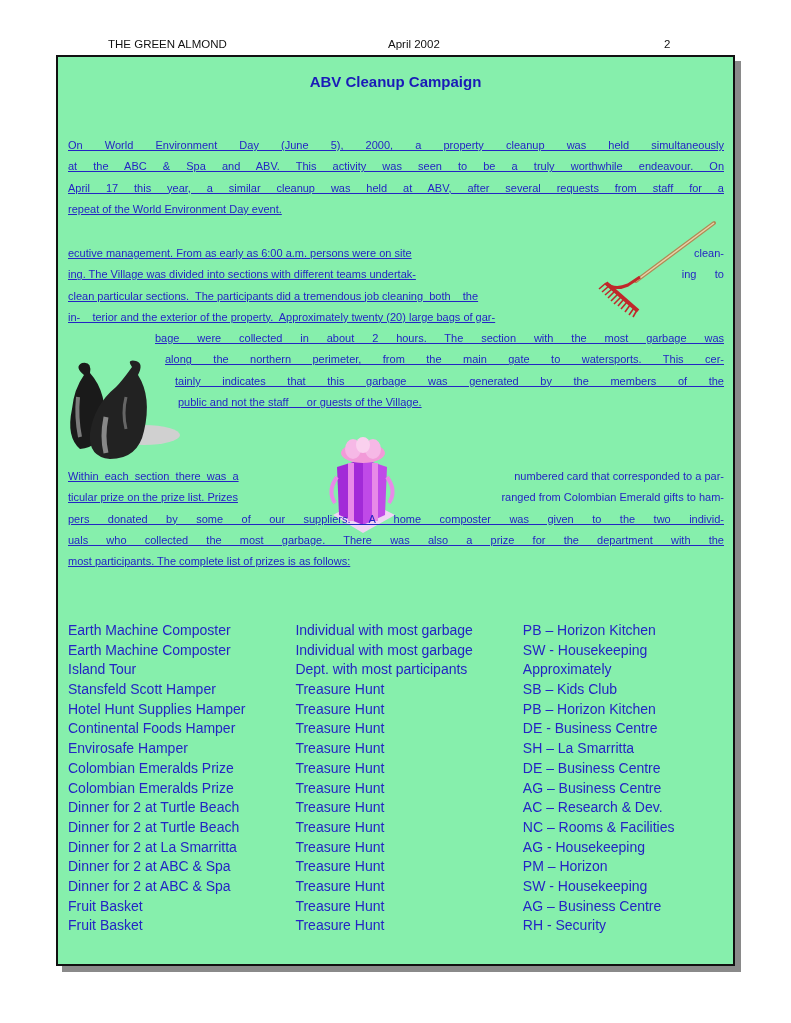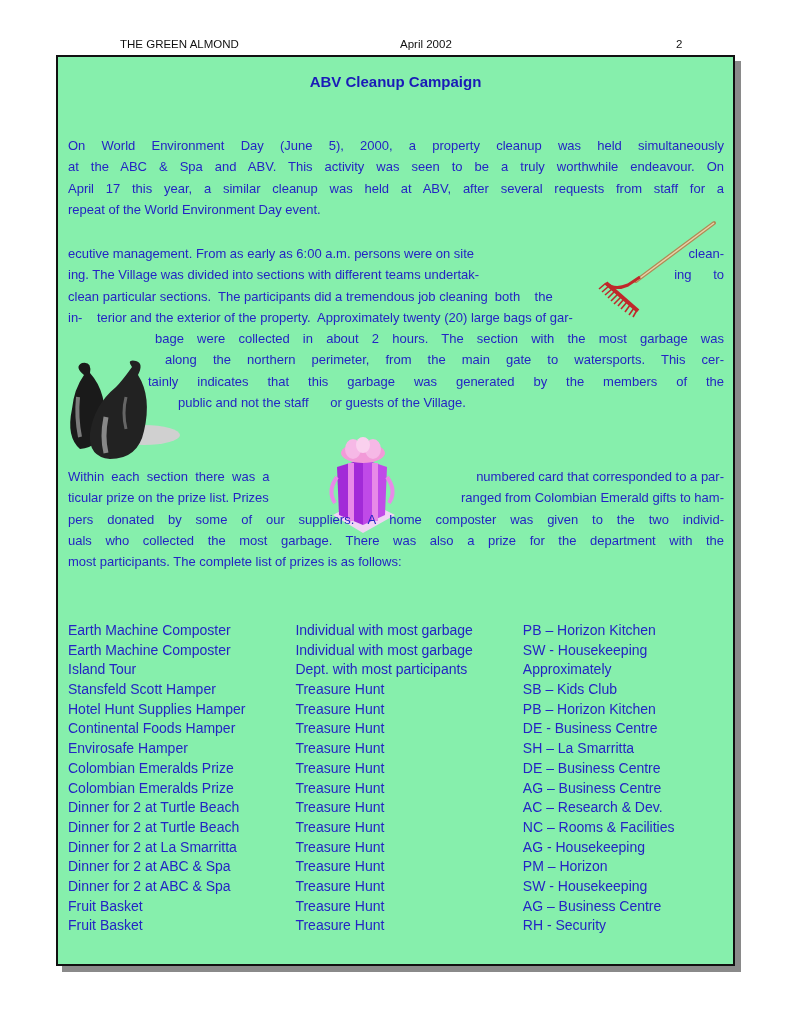--- a/index.html
+++ b/index.html
@@ -1,30 +1,30 @@
 <!DOCTYPE html>
 <html><head>
 <meta charset="utf-8">
 <style>
   html, body { margin: 0; padding: 0; background: #ffffff; }
   body { width: 791px; height: 1023px; position: relative; overflow: hidden;
          font-family: "Liberation Sans", "DejaVu Sans", sans-serif; }
-  .header { position: absolute; top: 38px; left: 12px; width: 703px; height: 16px;
+  .header { position: absolute; top: 38px; left: 0; width: 703px; height: 16px;
             font-size: 11.5px; color: #111; }
   .header span { position: absolute; top: 0; }
   .hdr-left { left: 108px; }
   .hdr-center { left: 388px; }
   .hdr-right { left: 664px; }
   .shadow { position: absolute; left: 62px; top: 61px; width: 679px; height: 911px; background: #8a8a8a; }
   .box { position: absolute; left: 56px; top: 55px; width: 675px; height: 907px;
          background: #86efac; border: 2px solid #111; }
   .title { position: absolute; top: 16px; left: 0; width: 100%; text-align: center;
            font-size: 15px; font-weight: bold; color: #1a1ab8; }
-  .para { position: absolute; left: 10px; width: 656px; color: #2424c4; font-size: 13px;
-          line-height: 21.3px; text-align: justify; }
+  .para { position: absolute; left: 10px; width: 656px; color: #2424c4; font-size: 11px;
+          line-height: 21.3px; text-align: justify; text-decoration: underline; }
   .p1 { top: 78px; }
   .p2 { top: 186px; }
   .p3 { top: 409px; }
   .line { display: block; white-space: nowrap; }
   .jl { text-align: justify; text-align-last: justify; white-space: normal; }
   .prizes { position: absolute; left: 10px; top: 564px; width: 650px; color: #2424c4;
             font-size: 14px; }
   .prize-row { display: flex; height: 19.7px; line-height: 19.7px; }
   .c1 { width: 233px; } .c2 { width: 233px; } .c3 { width: 200px; }
   .img { position: absolute; }
@@ -75,21 +75,21 @@
       <span style="position:absolute; right:0;">clean-</span>
     </span>
     <span class="line" style="position:relative;">
       <span>ing.  The Village was divided into sections with different teams undertak-</span>
       <span style="position:absolute; right:0; white-space:pre;">ing      to</span>
     </span>
     <span class="line" style="white-space:pre;">clean particular sections.  The participants did a tremendous job cleaning  both    the</span>
     <span class="line" style="white-space:pre;">in-    terior and the exterior of the property.  Approximately twenty (20) large bags of gar-</span>
     <span class="line jl" style="margin-left:87px;">bage were collected in about 2 hours.  The section with the most garbage was</span>
     <span class="line jl" style="margin-left:97px;">along the northern perimeter, from the main gate to watersports.  This cer-</span>
-    <span class="line jl" style="margin-left:80px;">tainly indicates that this garbage was generated by the members of the</span>
+    <span class="line jl" style="margin-left:107px;">tainly indicates that this garbage was generated by the members of the</span>
     <span class="line" style="margin-left:110px; white-space:pre;">public and not the staff      or guests of the Village.</span>
   </div>
 
   <svg class="img" style="left:8px; top:300px;" width="118" height="104" viewBox="0 0 118 104">
     <ellipse cx="78" cy="78" rx="36" ry="10" fill="#d0d0d0"></ellipse>
     <path d="M18 18 Q8 10 16 6 Q26 4 24 16 Q42 36 38 70 Q34 90 14 92 Q0 80 6 52 Q8 32 18 18 Z" fill="#1a1a1a"></path>
     <path d="M12 40 Q10 60 14 80" stroke="#7a7a7a" stroke-width="4" fill="none"></path>
     <path d="M66 10 Q60 2 70 4 Q78 6 72 18 Q86 40 78 74 Q72 102 44 102 Q22 100 24 76 Q28 48 50 30 Q56 24 66 10 Z" fill="#222"></path>
     <path d="M40 60 Q36 80 40 96" stroke="#888" stroke-width="5" fill="none"></path>
     <path d="M60 40 Q56 56 60 72" stroke="#666" stroke-width="3" fill="none"></path>

